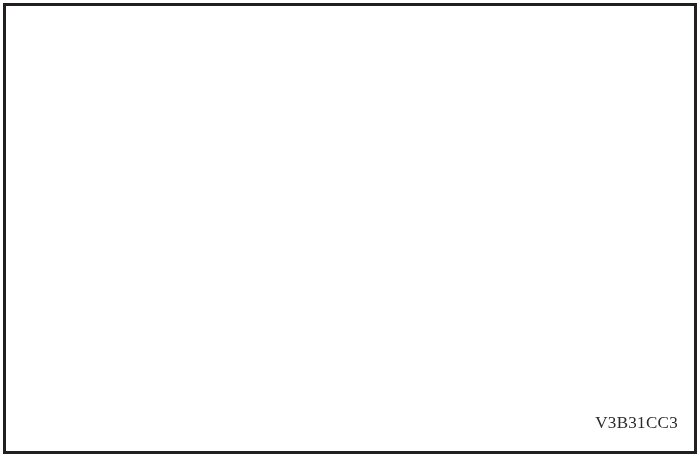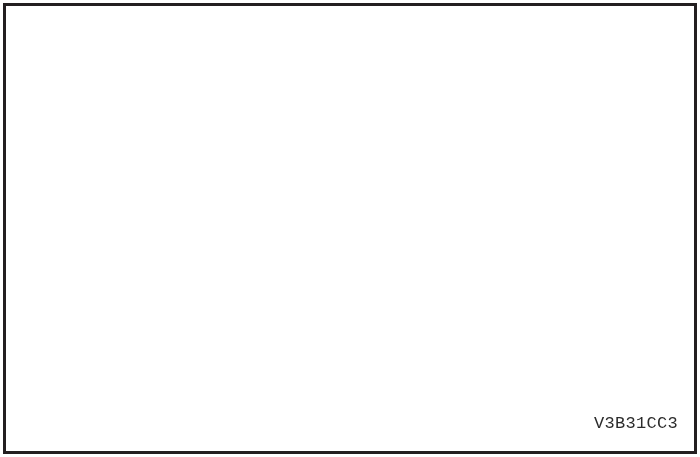--- a/index.html
+++ b/index.html
@@ -37,21 +37,21 @@
     left: 0;
     top: 0;
     width: 700px;
     height: 457px;
     display: block;
   }
   #figure-code-label {
     position: absolute;
     right: 22px;
     bottom: 24px;
-    font-family: Liberation Mono, monospace;
+    font-family: Liberation Serif, serif;
     font-size: 17px;
     letter-spacing: 0.3px;
     color: #2b2b2b;
     white-space: nowrap;
   }
 </style>
 </head>
 <body>
 
 <div id="figure-frame">

